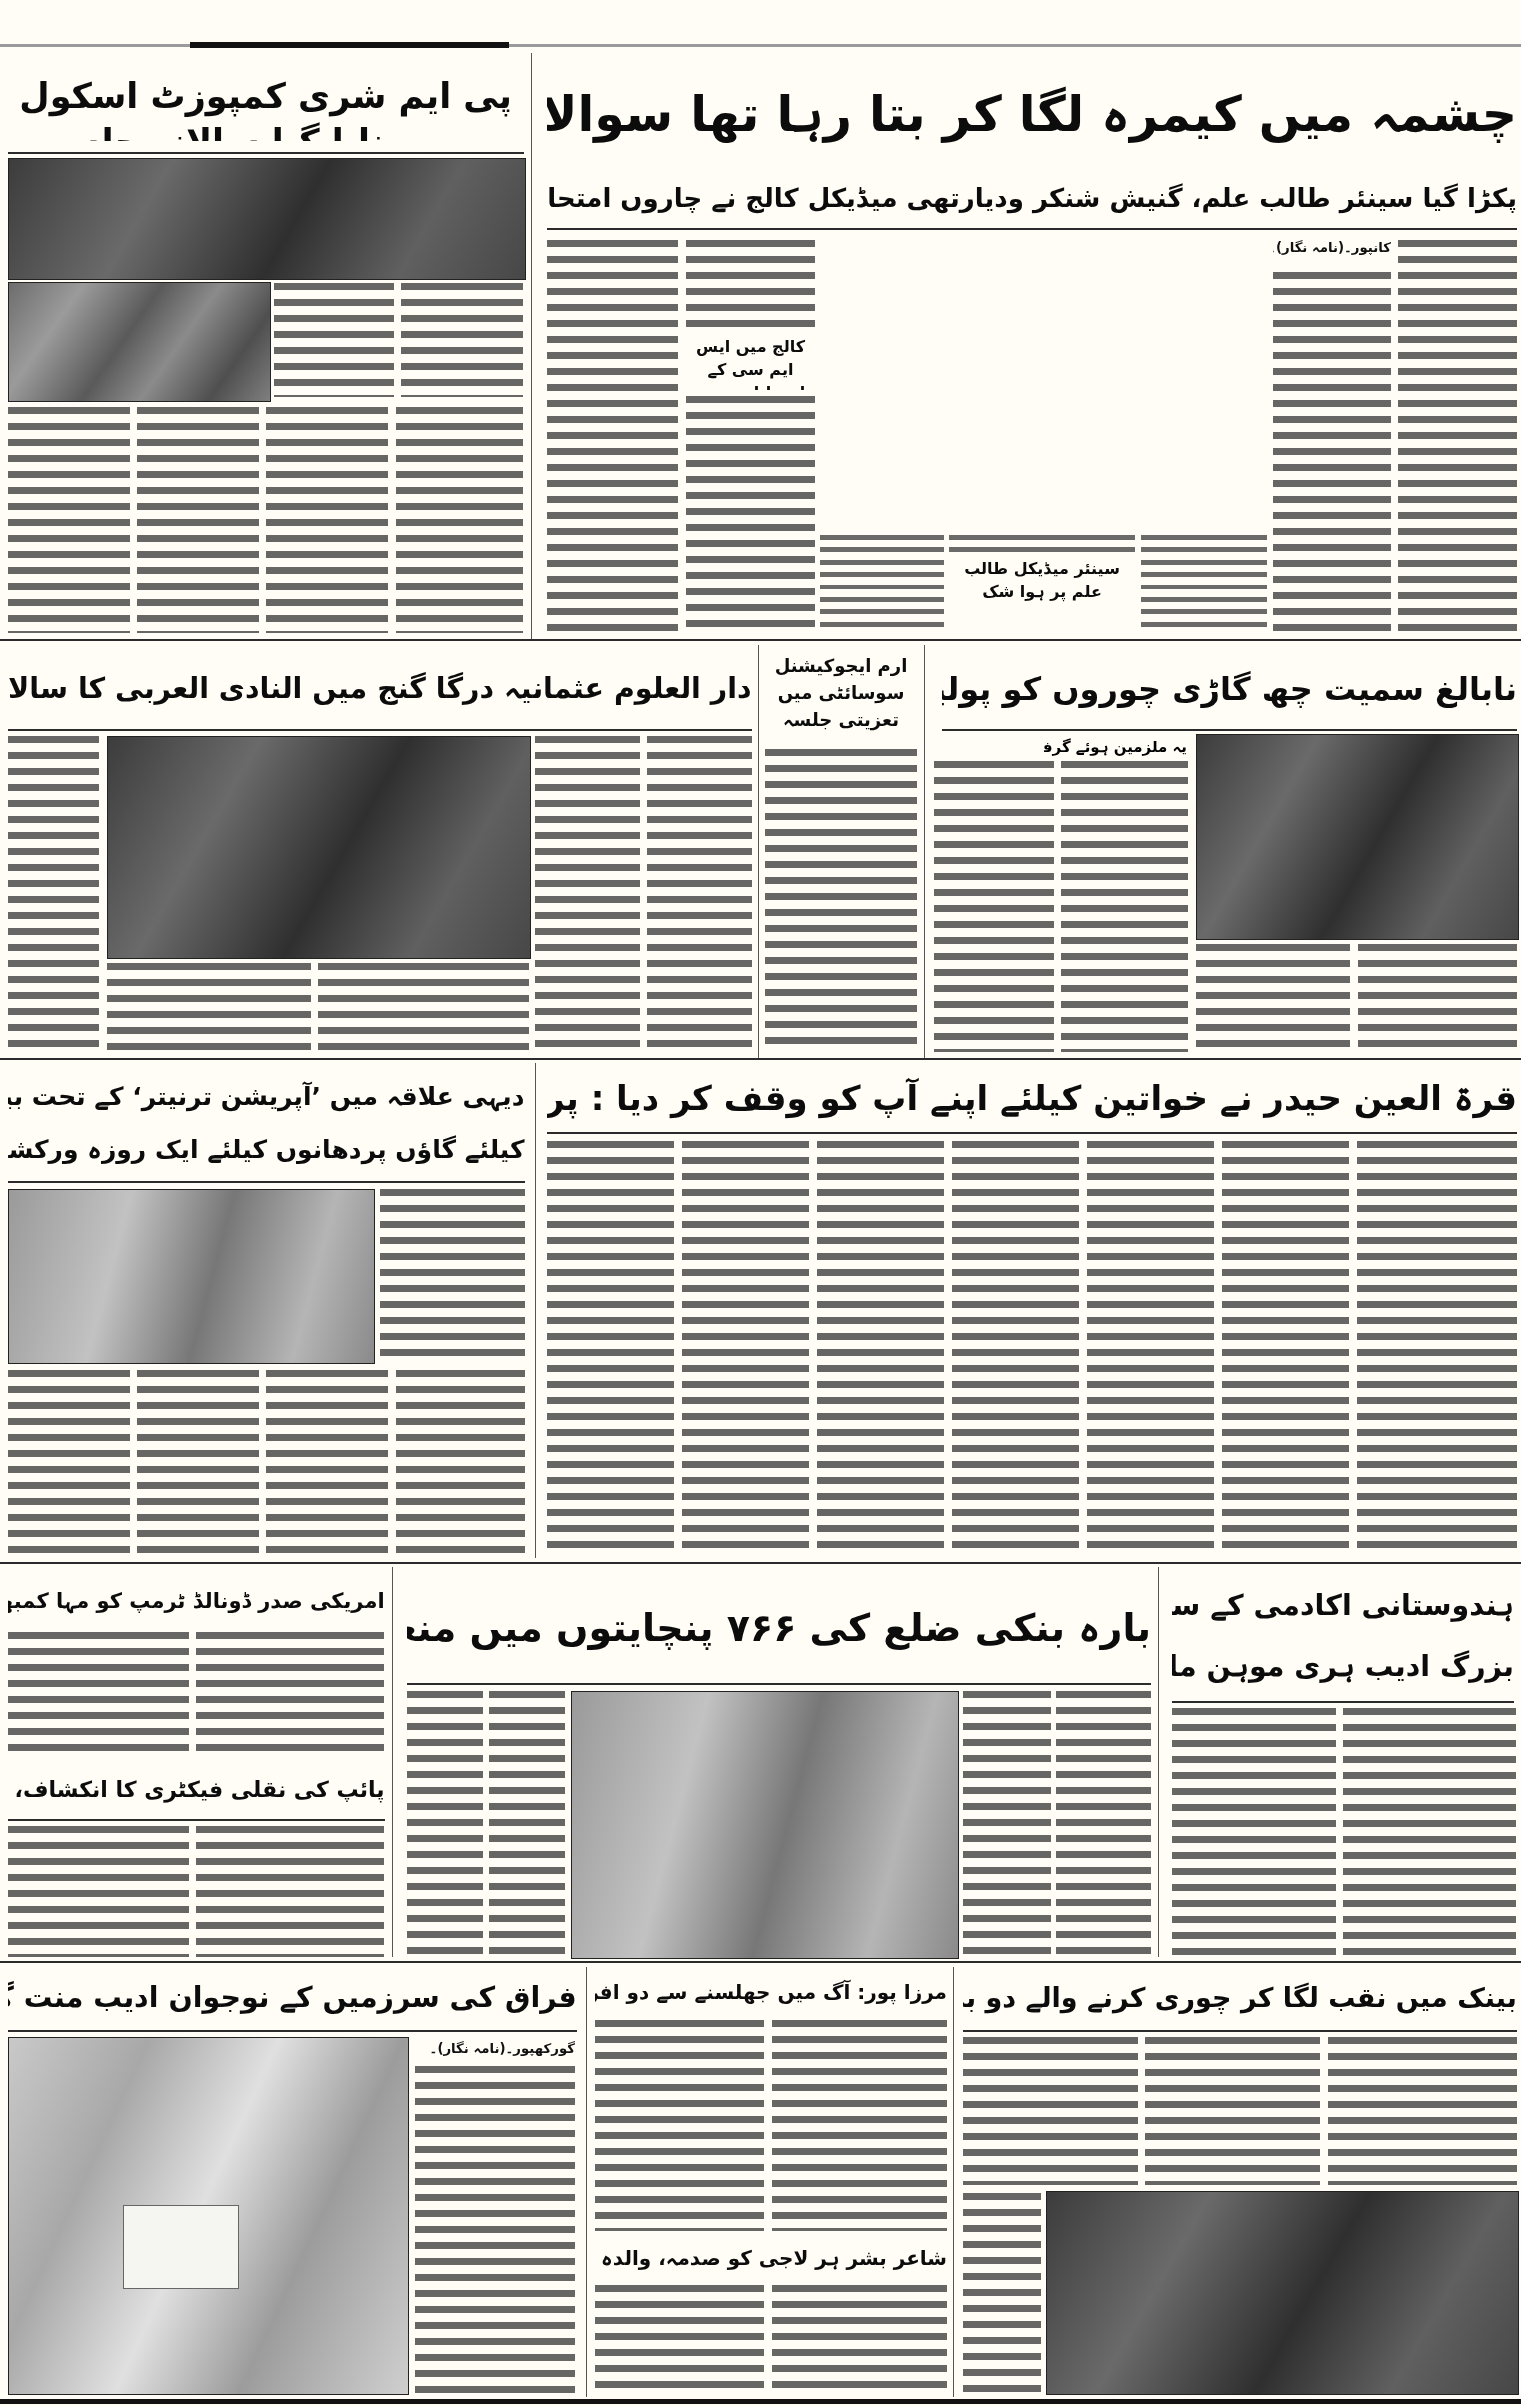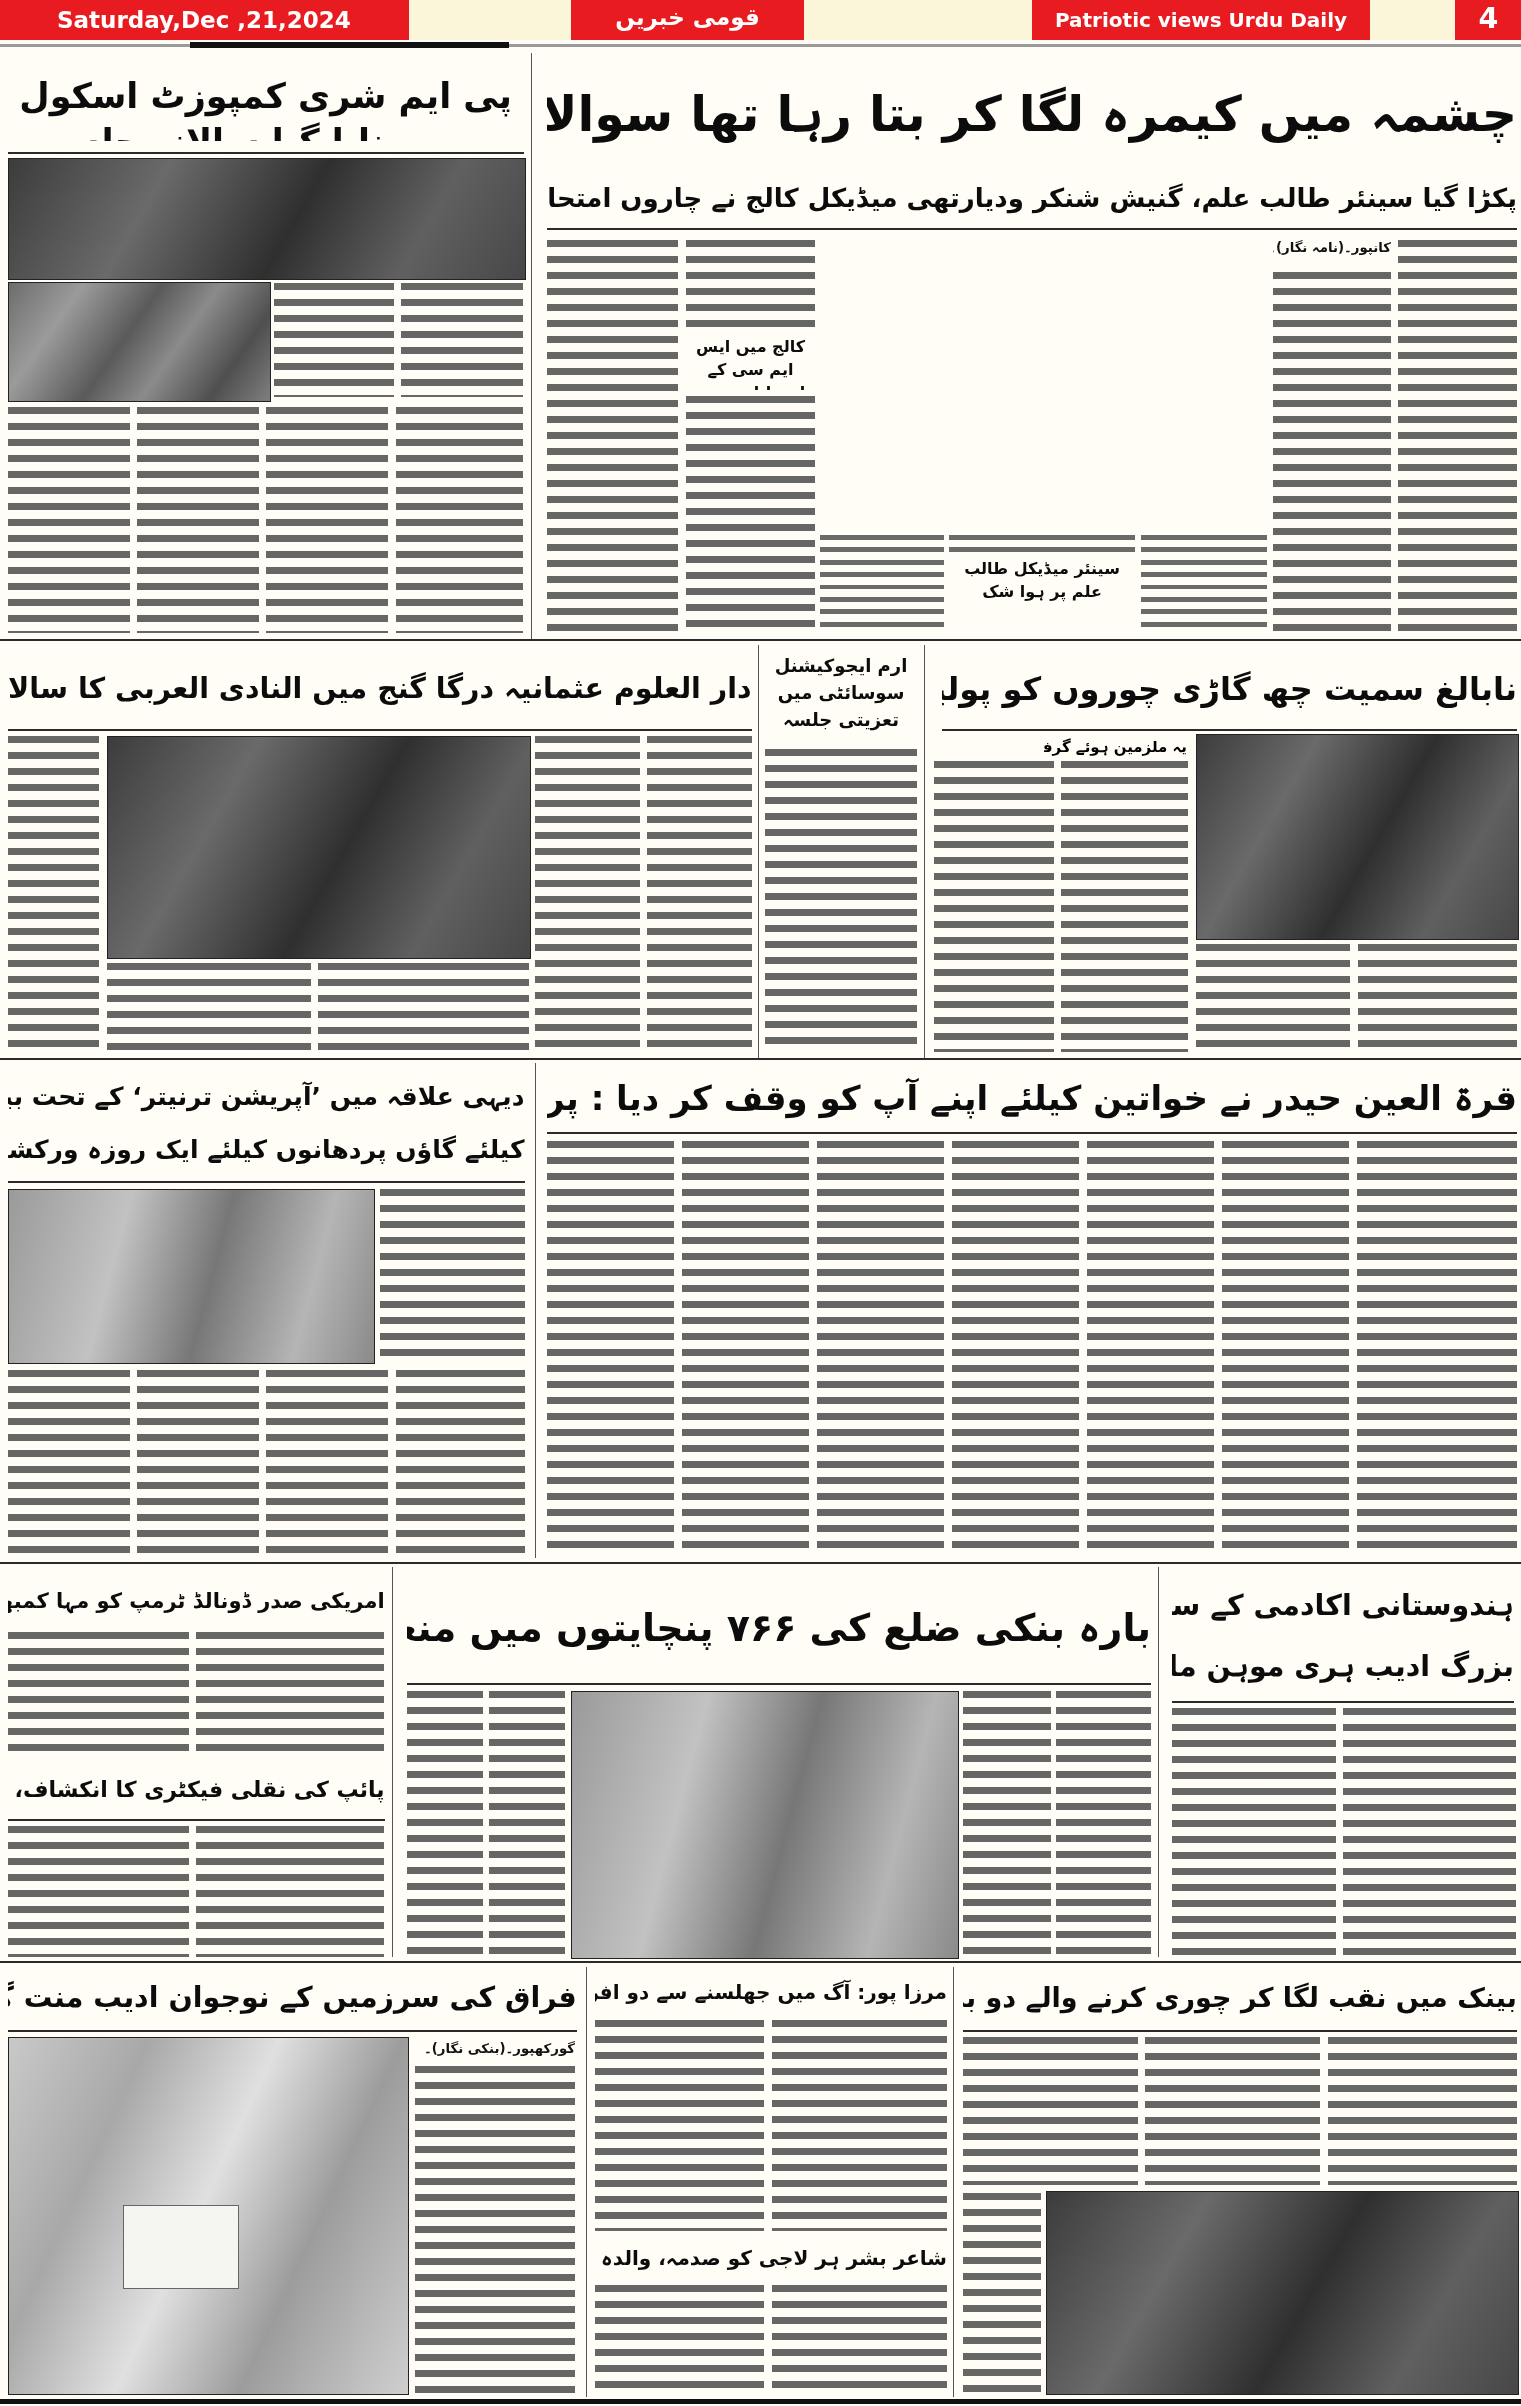--- a/index.html
+++ b/index.html
@@ -36,34 +36,20 @@
   .ph.mid{background:linear-gradient(105deg,#9a9a9a 0%,#c2c2c2 30%,#777 55%,#b5b5b5 80%,#8a8a8a 100%);}
   .ph.dark{background:linear-gradient(120deg,#3c3c3c 0%,#6a6a6a 28%,#2f2f2f 55%,#606060 78%,#474747 100%);}
   .sign{position:absolute;background:#f4f4f0;border:1px solid #333;color:#111;text-align:center;
         font-family:"Liberation Sans",sans-serif;font-weight:bold;line-height:1.25;}
 </style>
 </head>
 <body>
 
 <div class="page">
 
-  <div class="hdr">
-    <div class="hseg" style="left:0;width:409px;">
-      <span class="htxt hdate">Saturday,Dec ,21,2024</span>
-    </div>
-    <div class="hseg" style="left:571px;width:233px;">
-      <span class="htxt hsec" dir="rtl">قومی خبریں</span>
-    </div>
-    <div class="hseg" style="left:1032px;width:338px;">
-      <span class="htxt hbrand">Patriotic  views Urdu Daily</span>
-    </div>
-    <div class="hseg" style="left:1455px;width:67px;">
-      <span class="htxt hpage">4</span>
-    </div>
-  </div>
   <div class="hrg" style="left:0;top:44px;width:1522px;"></div>
   <div class="hrb" style="left:190px;top:42px;width:319px;"></div>
 
   <div class="vr" style="left:531px;top:53px;height:586px;"></div>
 
   <div class="h wrap" style="left:7.6px;top:74px;width:516px;font-size:35px;line-height:1.3;height:67px;">پی ایم شری کمپوزٹ اسکول میں منایا گیا سالانہ جلسہ</div>
   <div class="hr" style="left:7.6px;top:152px;width:516px;"></div>
   <div class="ph dark" style="left:7.6px;top:158px;width:516px;height:120px;"></div>
   <div class="ph" style="left:7.6px;top:282px;width:261px;height:118px;"></div>
   <div class="tx" style="left:274px;top:283px;width:120px;height:114px;"></div>
@@ -171,21 +157,21 @@
   <div class="hr" style="left:0;top:1961px;width:1522px;"></div>
 
   <div class="vr" style="left:586px;top:1967px;height:430px;"></div>
   <div class="vr" style="left:953px;top:1967px;height:430px;"></div>
 
   <div class="h" style="left:7.6px;top:1971px;width:569px;font-size:28.5px;height:53px;line-height:53px;">فراق کی سرزمیں کے نوجوان ادیب منت گورکھپوری سرفراز</div>
   <div class="hr" style="left:7.6px;top:2030px;width:569px;"></div>
   <div class="ph light" style="left:7.6px;top:2037px;width:399px;height:356px;">
     <div style="position:absolute;left:114px;bottom:105px;width:114px;height:82px;background:#f5f5f2;border:1px solid #666;"></div>
   </div>
-  <div class="dateline" style="left:415px;top:2041px;width:160px;">گورکھپور۔(بنکی نگار)۔</div>
+  <div class="dateline" style="left:415px;top:2041px;width:160px;">گورکھپور۔(نامہ نگار)۔</div>
   <div class="tx" style="left:415px;top:2066px;width:160px;height:327px;"></div>
 
   <div class="h" style="left:595px;top:1971px;width:352px;font-size:20px;height:42px;line-height:42px;">مرزا پور: آگ میں جھلسنے سے دو افراد کی موت</div>
   <div class="tx" style="left:595px;top:2020px;width:169px;height:211px;"></div>
   <div class="tx" style="left:772px;top:2020px;width:175px;height:211px;"></div>
   <div class="h" style="left:595px;top:2237px;width:352px;font-size:20px;height:42px;line-height:42px;">شاعر بشر ہر لاجی کو صدمہ، والدہ کا انتقال</div>
   <div class="tx" style="left:595px;top:2285px;width:169px;height:108px;"></div>
   <div class="tx" style="left:772px;top:2285px;width:175px;height:108px;"></div>
 
   <div class="h" style="left:963px;top:1971px;width:554px;font-size:27px;height:53px;line-height:53px;">بینک میں نقب لگا کر چوری کرنے والے دو بدمعاش گرفتار</div>

